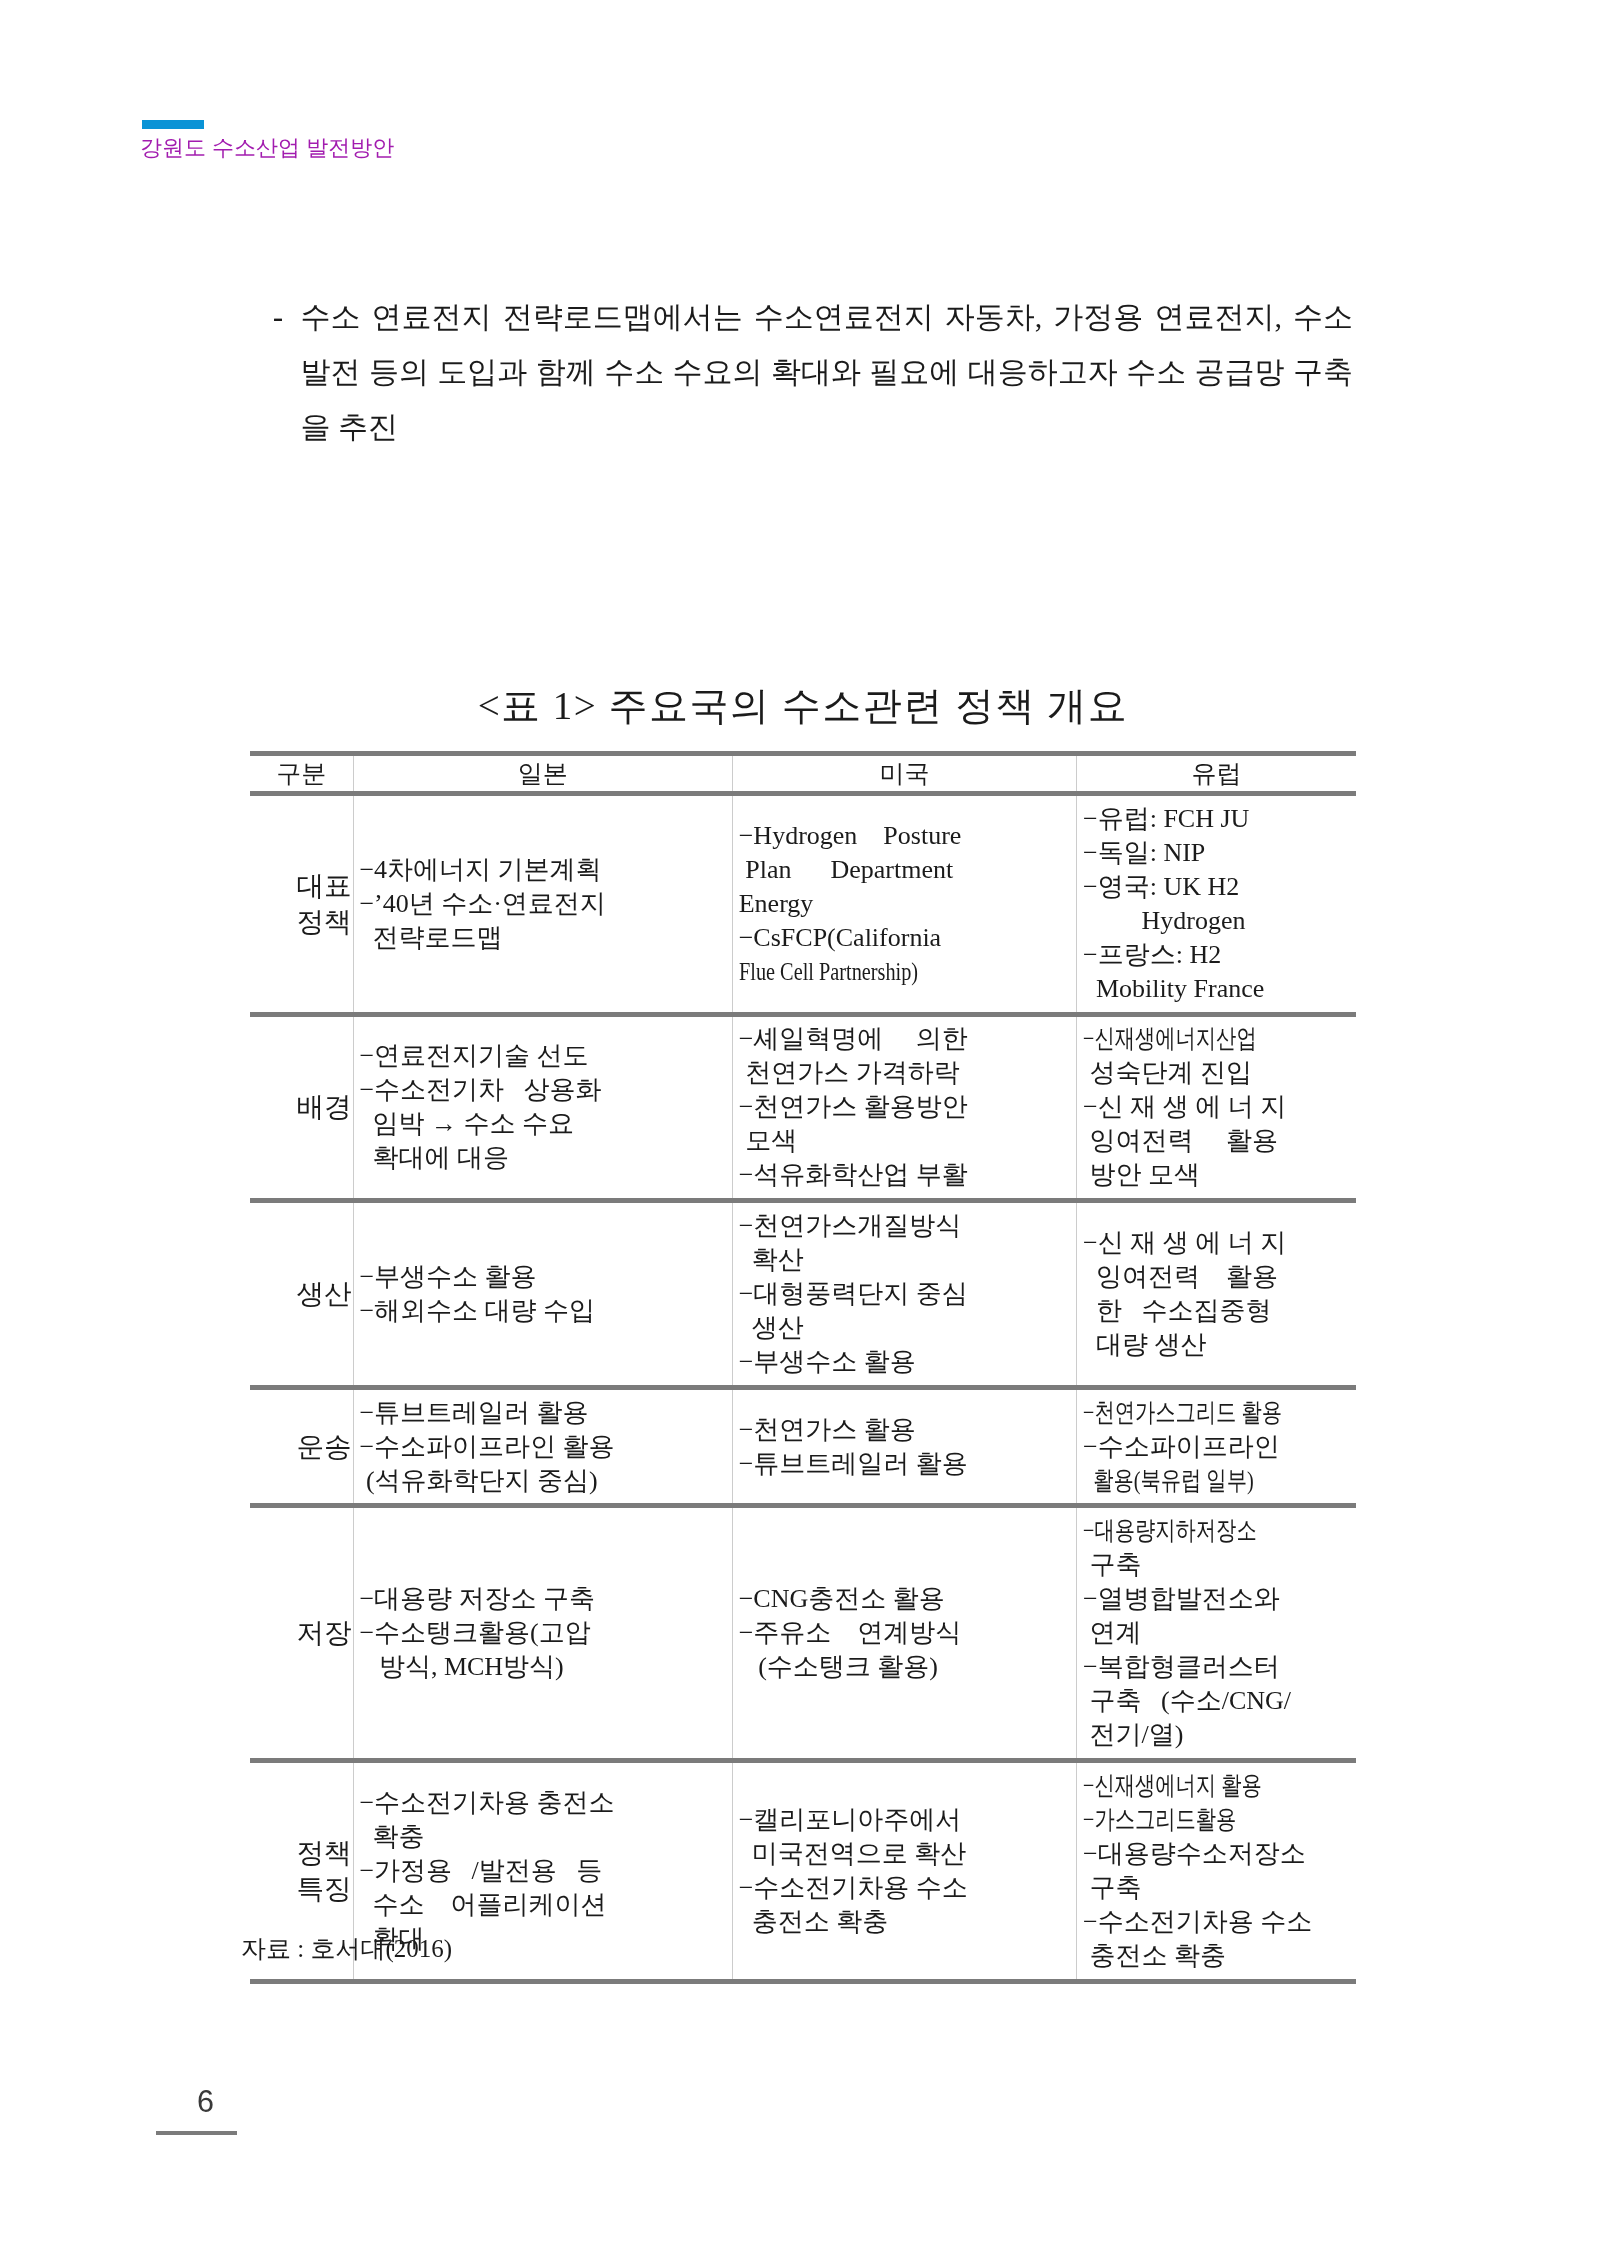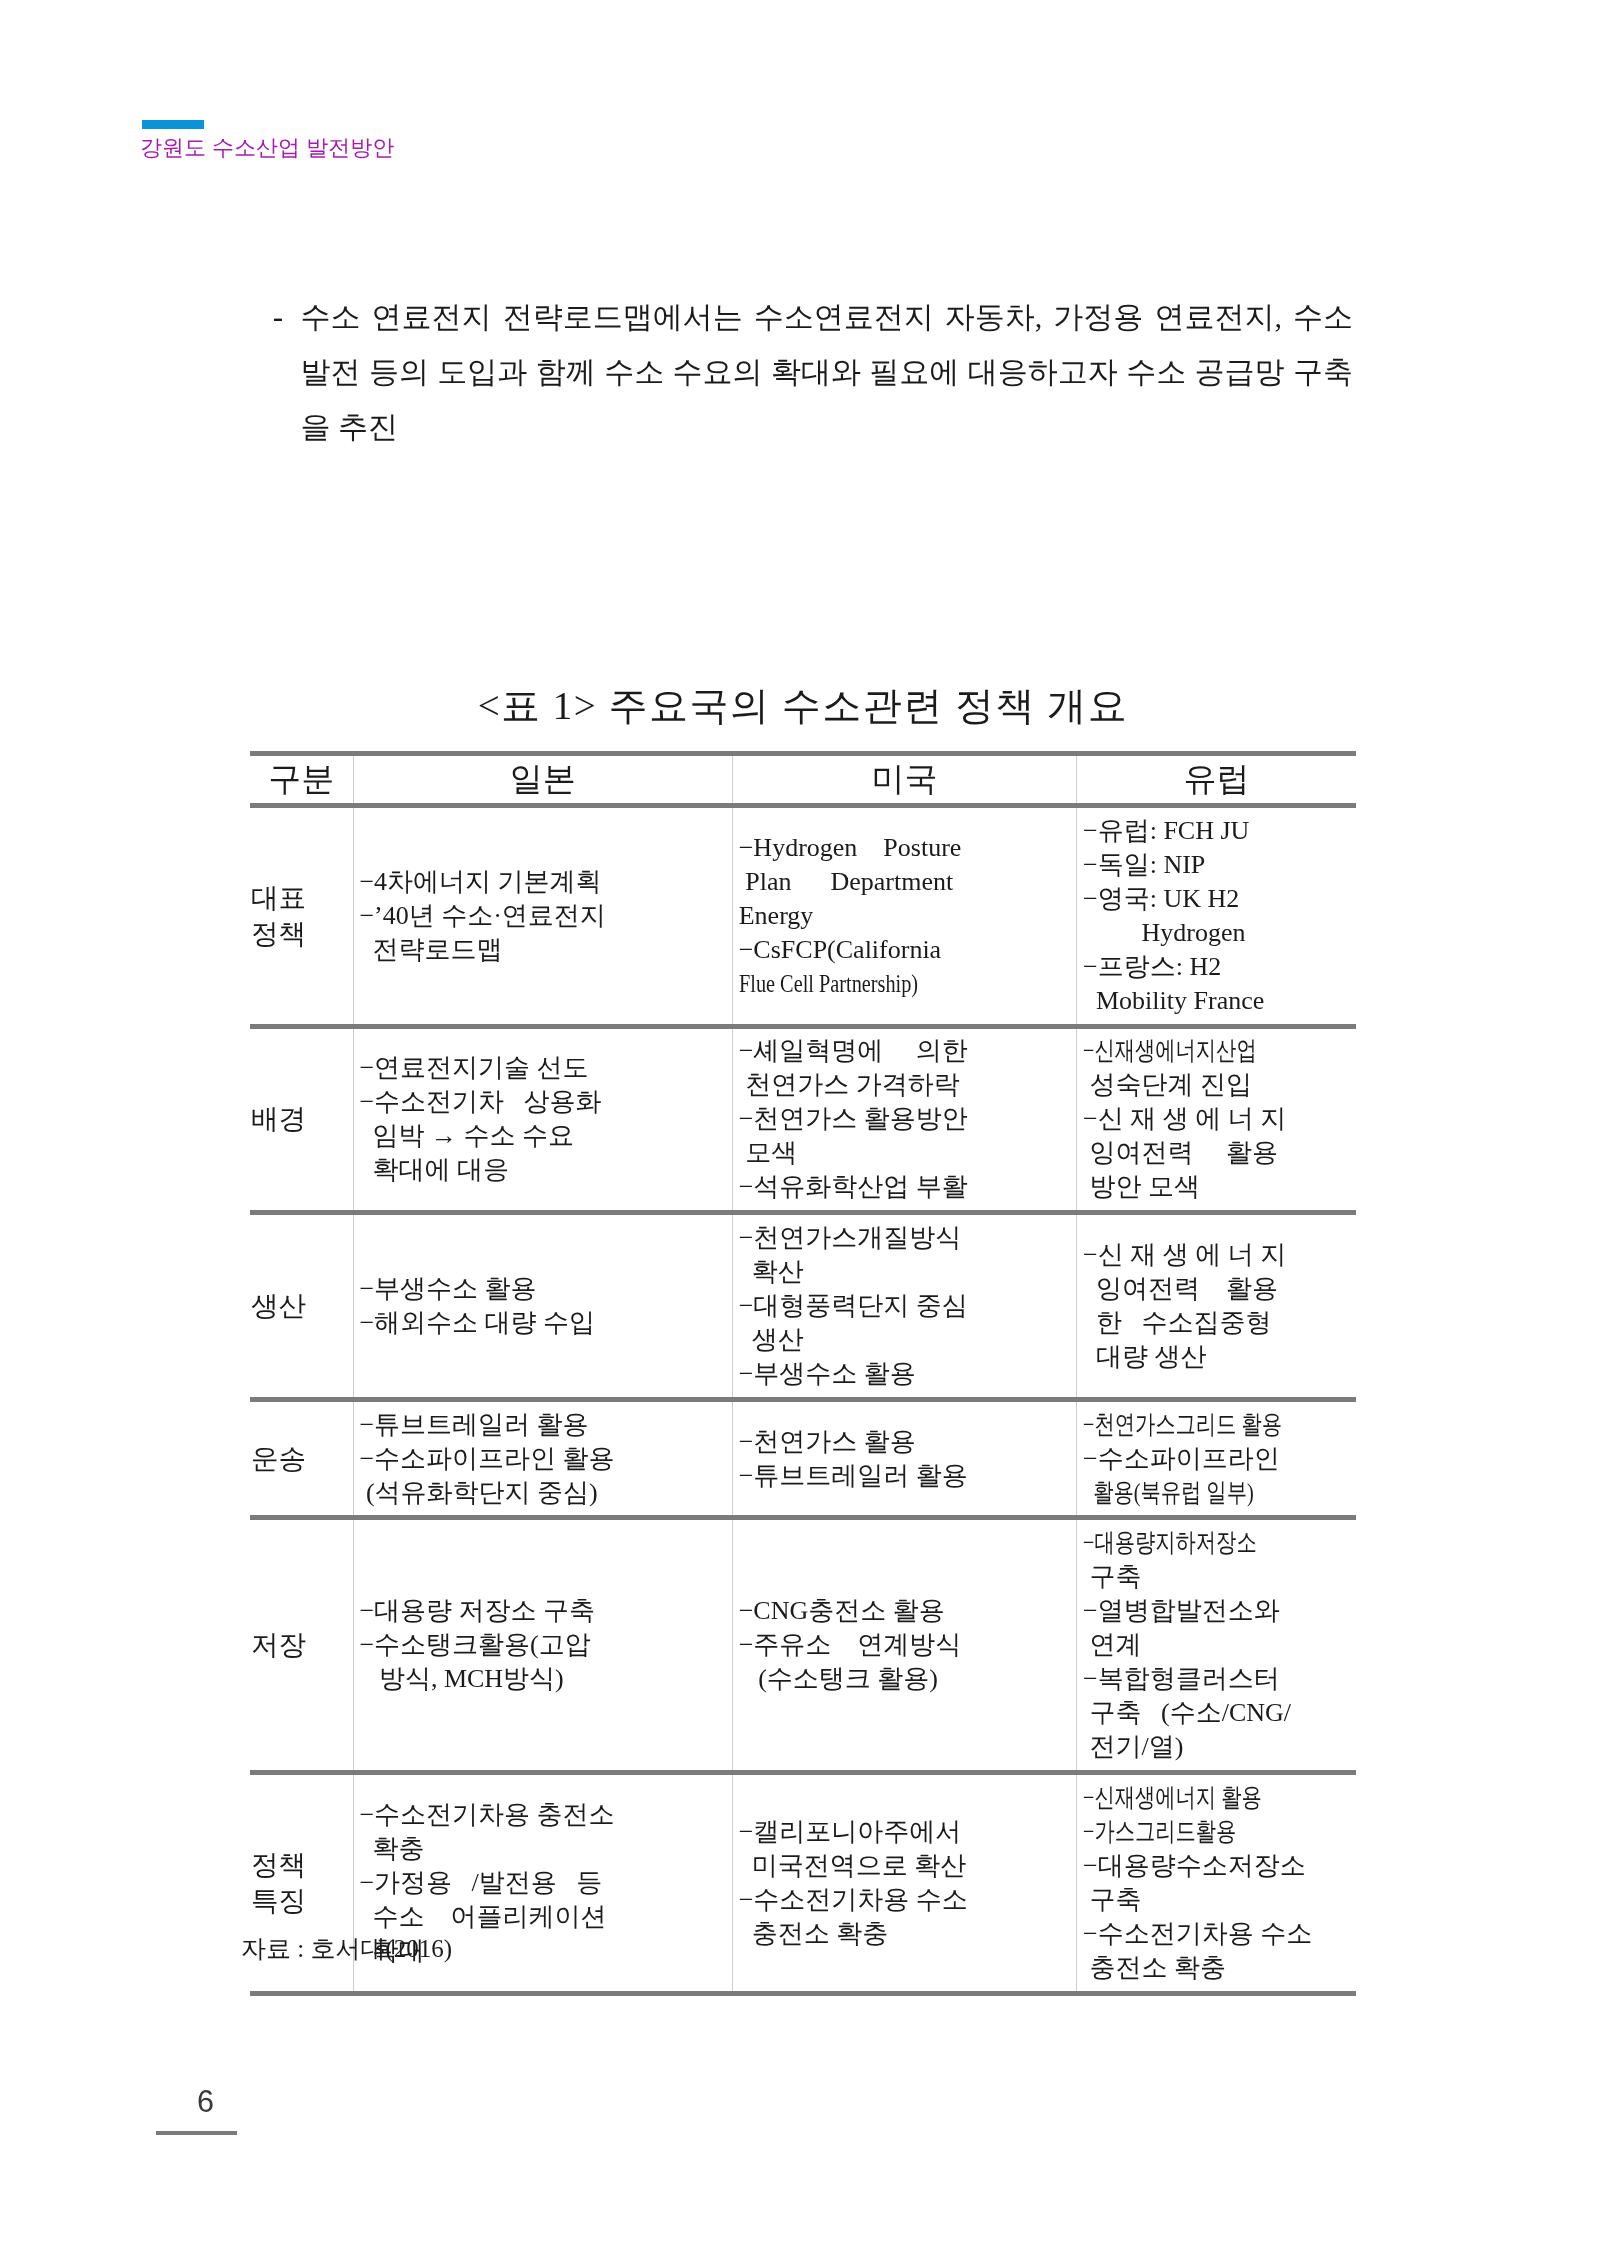--- a/index.html
+++ b/index.html
@@ -34,22 +34,22 @@
   #policy-table tbody tr:nth-child(1) { height: 207px; }
   #policy-table tbody tr:nth-child(2) { height: 161px; }
   #policy-table tbody tr:nth-child(3) { height: 170px; }
   #policy-table tbody tr:nth-child(4) { height: 109px; }
   #policy-table tbody tr:nth-child(5) { height: 239px; }
   #policy-table tbody tr:nth-child(6) { height: 197px; }
   #policy-table tr { border-top: 5.1px solid #7b7b7b; }
   #policy-table { border-bottom: 5.1px solid #7b7b7b; }
   #policy-table th, #policy-table td { vertical-align: middle; }
   #policy-table th:nth-child(n+2), #policy-table td:nth-child(n+2) { border-left: 1.5px solid #cccccc; }
-  #policy-table th { font-weight: normal; font-size: 33px; text-align: center; }
-  .label-cell { text-align: left; font-size: 27.6px; line-height: 36px; }
+  #policy-table th { font-weight: normal; font-size: 25px; text-align: center; }
+  .label-cell { text-align: right; font-size: 27.6px; line-height: 36px; }
   .content-cell { padding: 5.8px 1.5px 5.8px 5.8px; font-size: 26px; line-height: 34px; }
   .cell-line { white-space: pre; }
   .condensed { transform: scaleX(0.78); transform-origin: 0 50%; }
 
   
   .source-note { position: absolute; left: 241px; top: 1932px; font-size: 25px; }
   .page-number { position: absolute; left: 180px; top: 2084px; width: 51px; text-align: center; font-family: "Liberation Sans", sans-serif; font-size: 30.5px; color: #3a3a3a; }
   .page-rule   { position: absolute; left: 156px; top: 2131px; width: 81px; height: 4.4px; background: #7b7b7b; }
 </style>
 </head>

